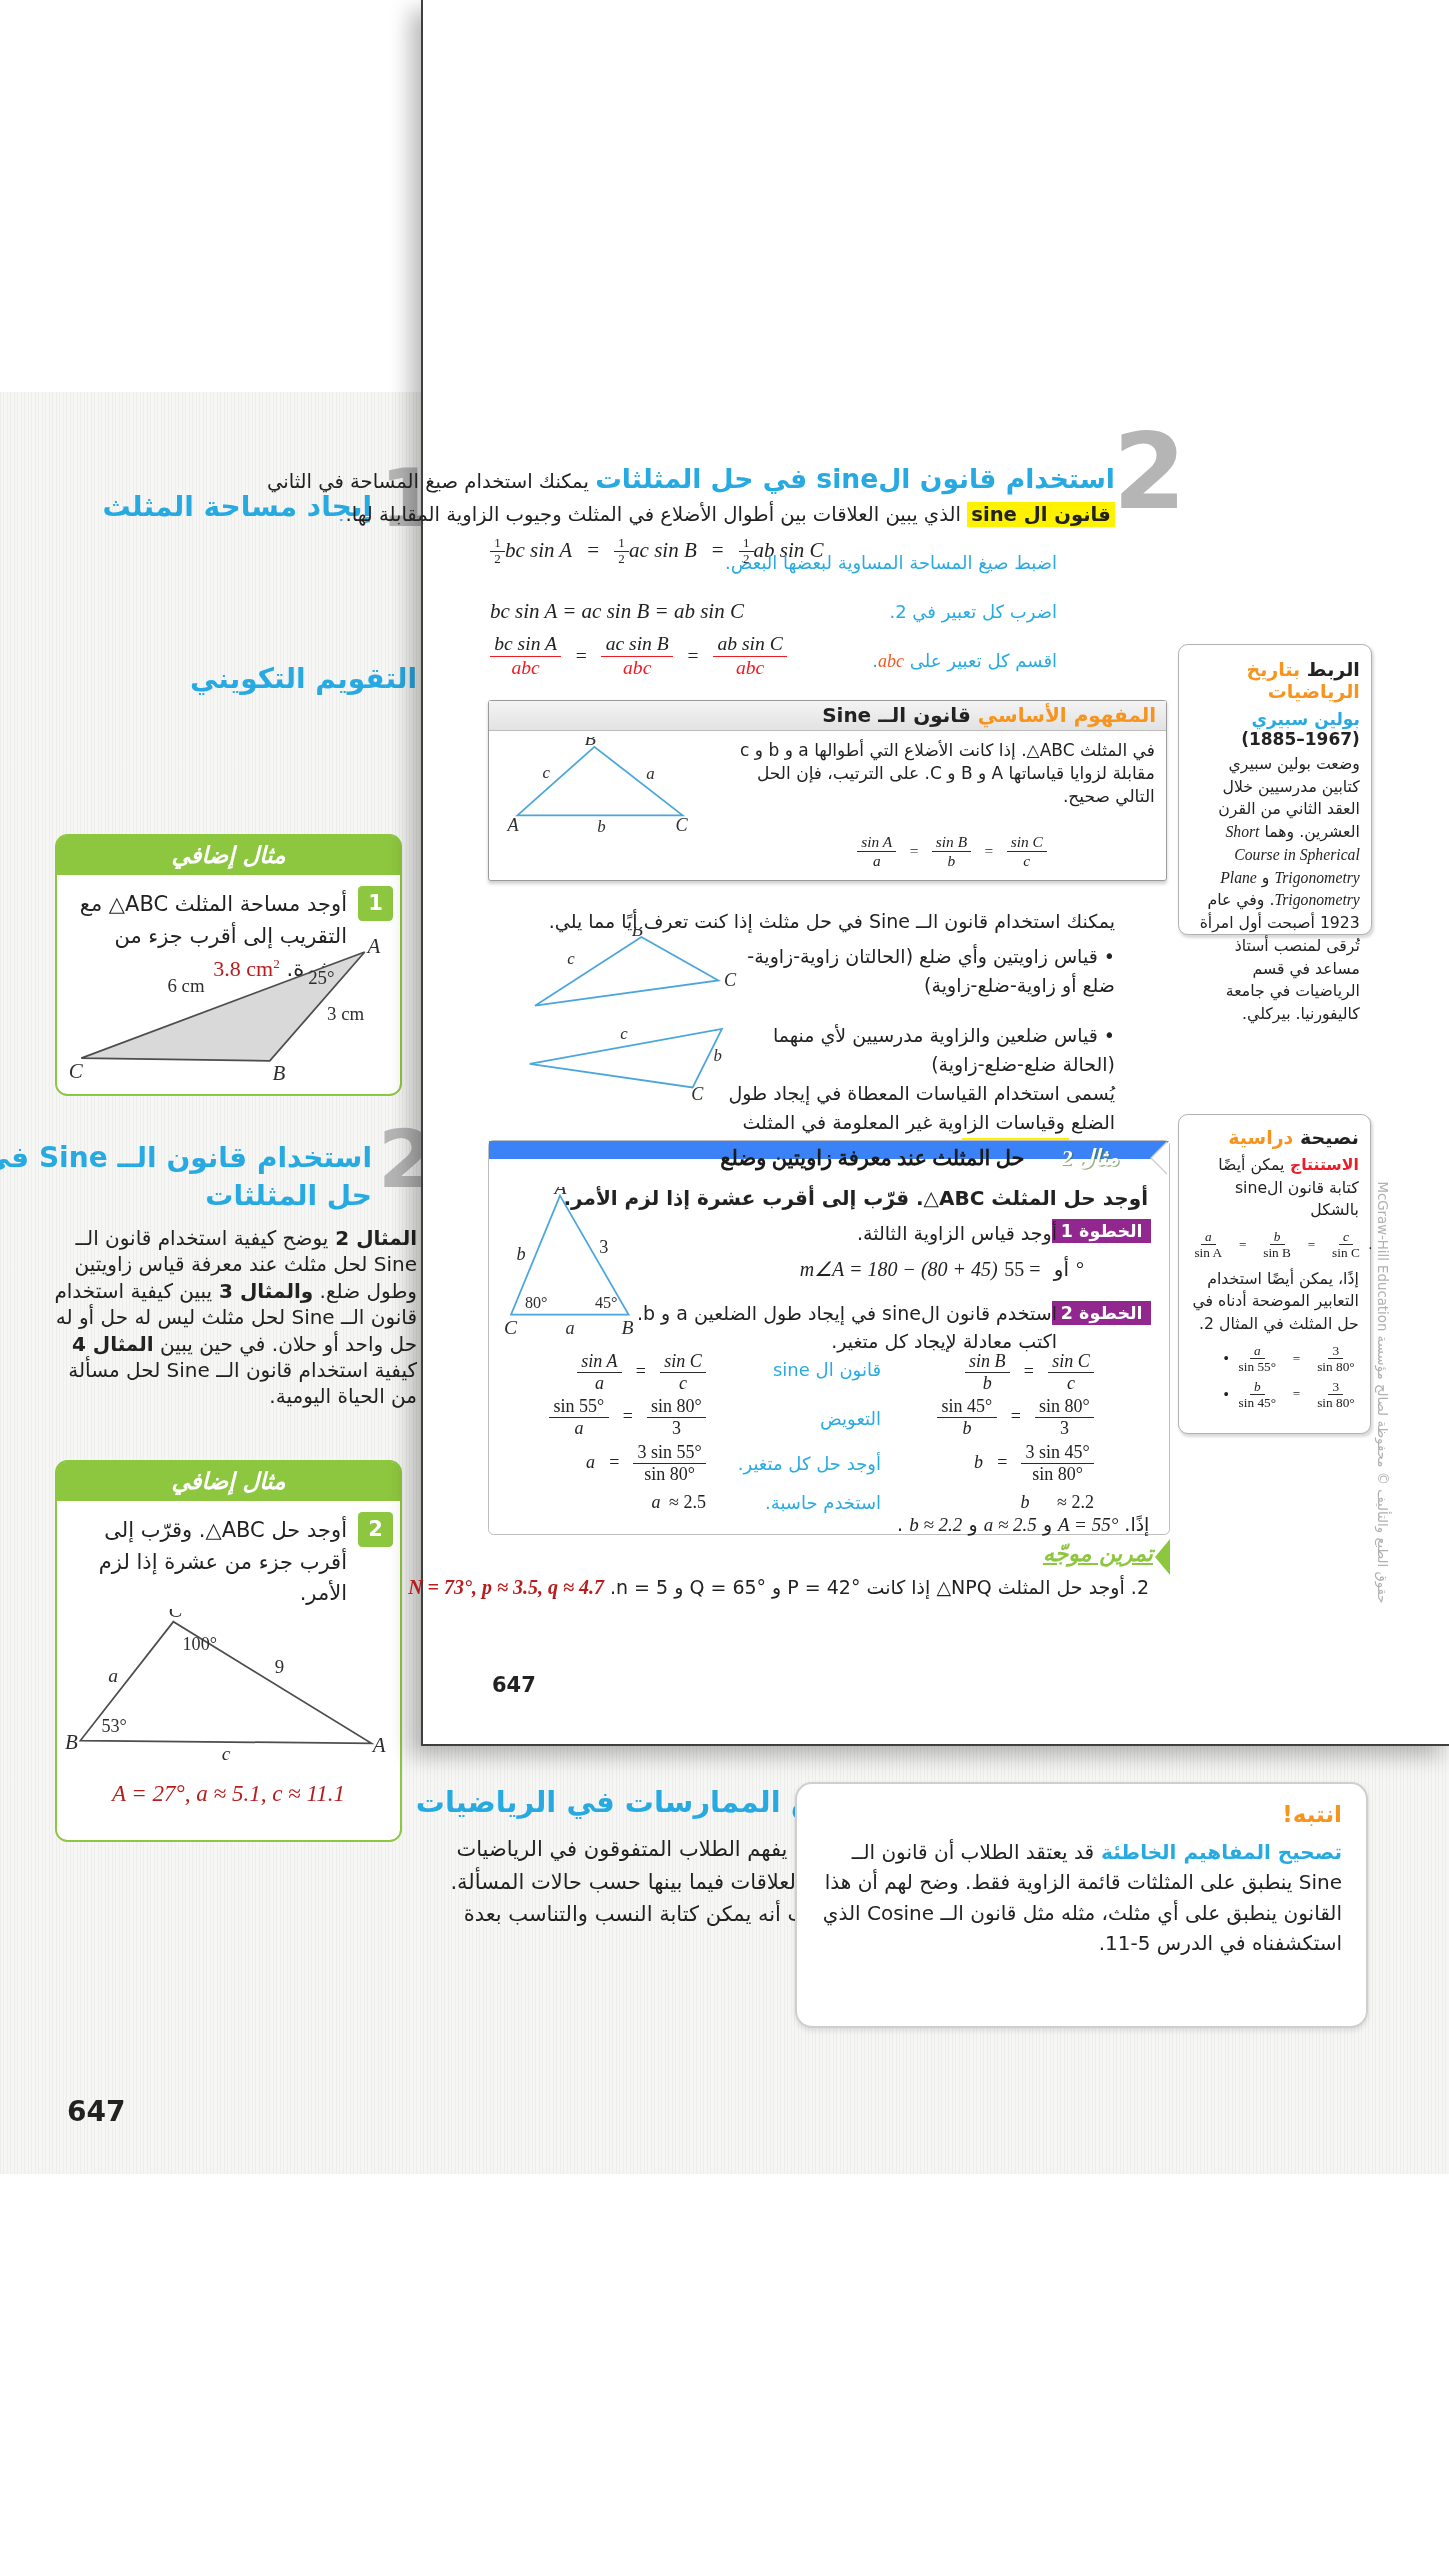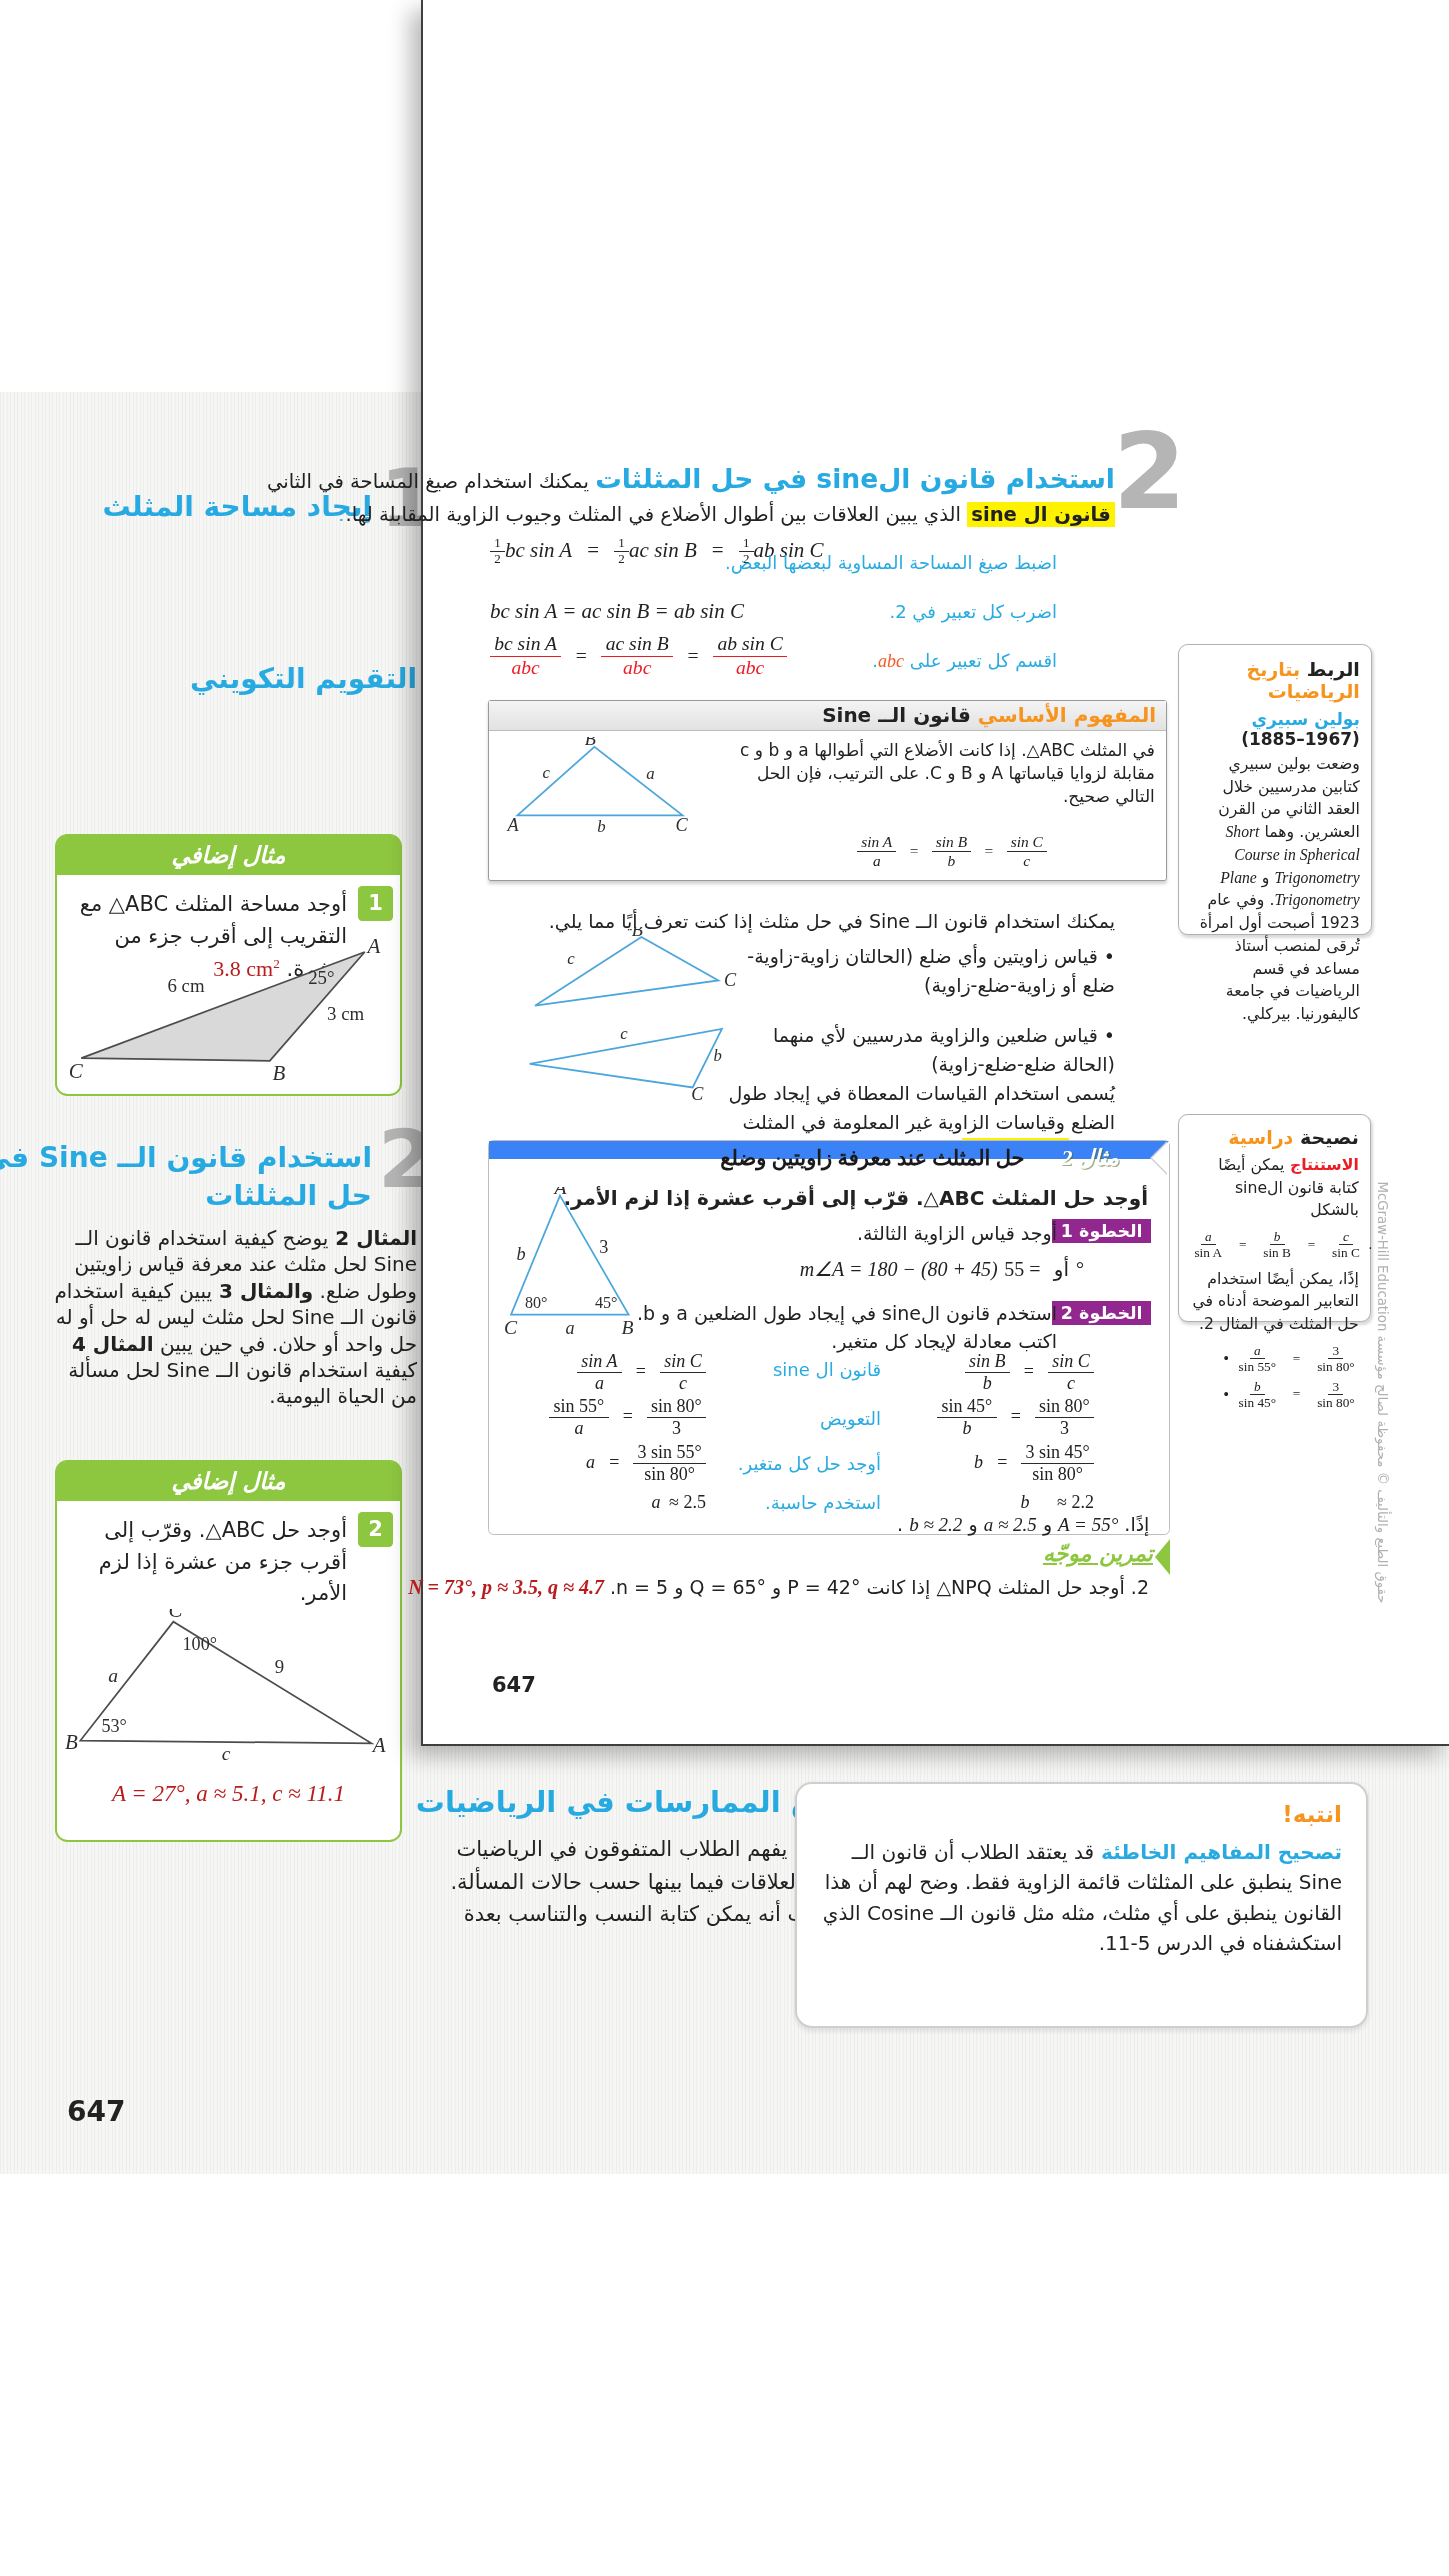--- a/index.html
+++ b/index.html
@@ -380,21 +380,21 @@
     <div class="abs rtl nowrap" style="left:742px;top:1385px;width:434px;text-align:center;font-size:13.3px;color:#b0b0b0;transform:rotate(90deg);">حقوق الطبع والتأليف © محفوظة لصالح مؤسسة McGraw-Hill Education</div>
 
     <div class="abs sidebox rtl" style="left:755px;top:644px;width:194px;height:291px;box-sizing:border-box;">
       <div style="font-size:19px;margin-bottom:7px;"><span style="font-weight:bold;">الربط </span><span class="orange">بتاريخ الرياضيات</span></div>
       <div style="font-size:17px;margin-bottom:4.2px;"><span style="color:#27AAE1;font-weight:bold;">بولين سبيري </span><span style="font-weight:bold;" dir="ltr">(1885–1967)</span></div>
       <div style="font-size:15.7px;line-height:1.45;">
         <span>وضعت بولين سبيري كتابين مدرسيين خلال العقد الثاني من القرن العشرين. وهما </span><span class="mu" style="font-style:italic;" dir="ltr">Short Course in Spherical Trigonometry</span><span> و </span><span class="mu" style="font-style:italic;" dir="ltr">Plane Trigonometry</span><span>. وفي عام 1923 أصبحت أول امرأة تُرقى لمنصب أستاذ مساعد في قسم الرياضيات في جامعة كاليفورنيا. بيركلي.</span>
       </div>
     </div>
 
-    <div class="abs sidebox rtl" style="left:755px;top:1114px;width:193px;height:208px;box-sizing:border-box;padding:11.2px;">
+    <div class="abs sidebox rtl" style="left:755px;top:1114px;width:193px;height:320px;box-sizing:border-box;padding:11.2px;">
       <div style="font-size:19px;margin-bottom:5.6px;"><span style="font-weight:bold;">نصيحة </span><span class="orange">دراسية</span></div>
       <div style="font-size:15.7px;line-height:1.45;">
         <span style="color:#ED1C24;font-weight:bold;">الاستنتاج </span><span>يمكن أيضًا كتابة قانون الsine بالشكل</span>
       </div>
       <div class="nowrap" dir="ltr" style="font-size:13.3px;margin:7px 0;">
         <span class="frac">
             <span class="fn mv">a</span>
             <span class="fd mu">sin A</span>
           </span>
         <span class="meq">=</span>

